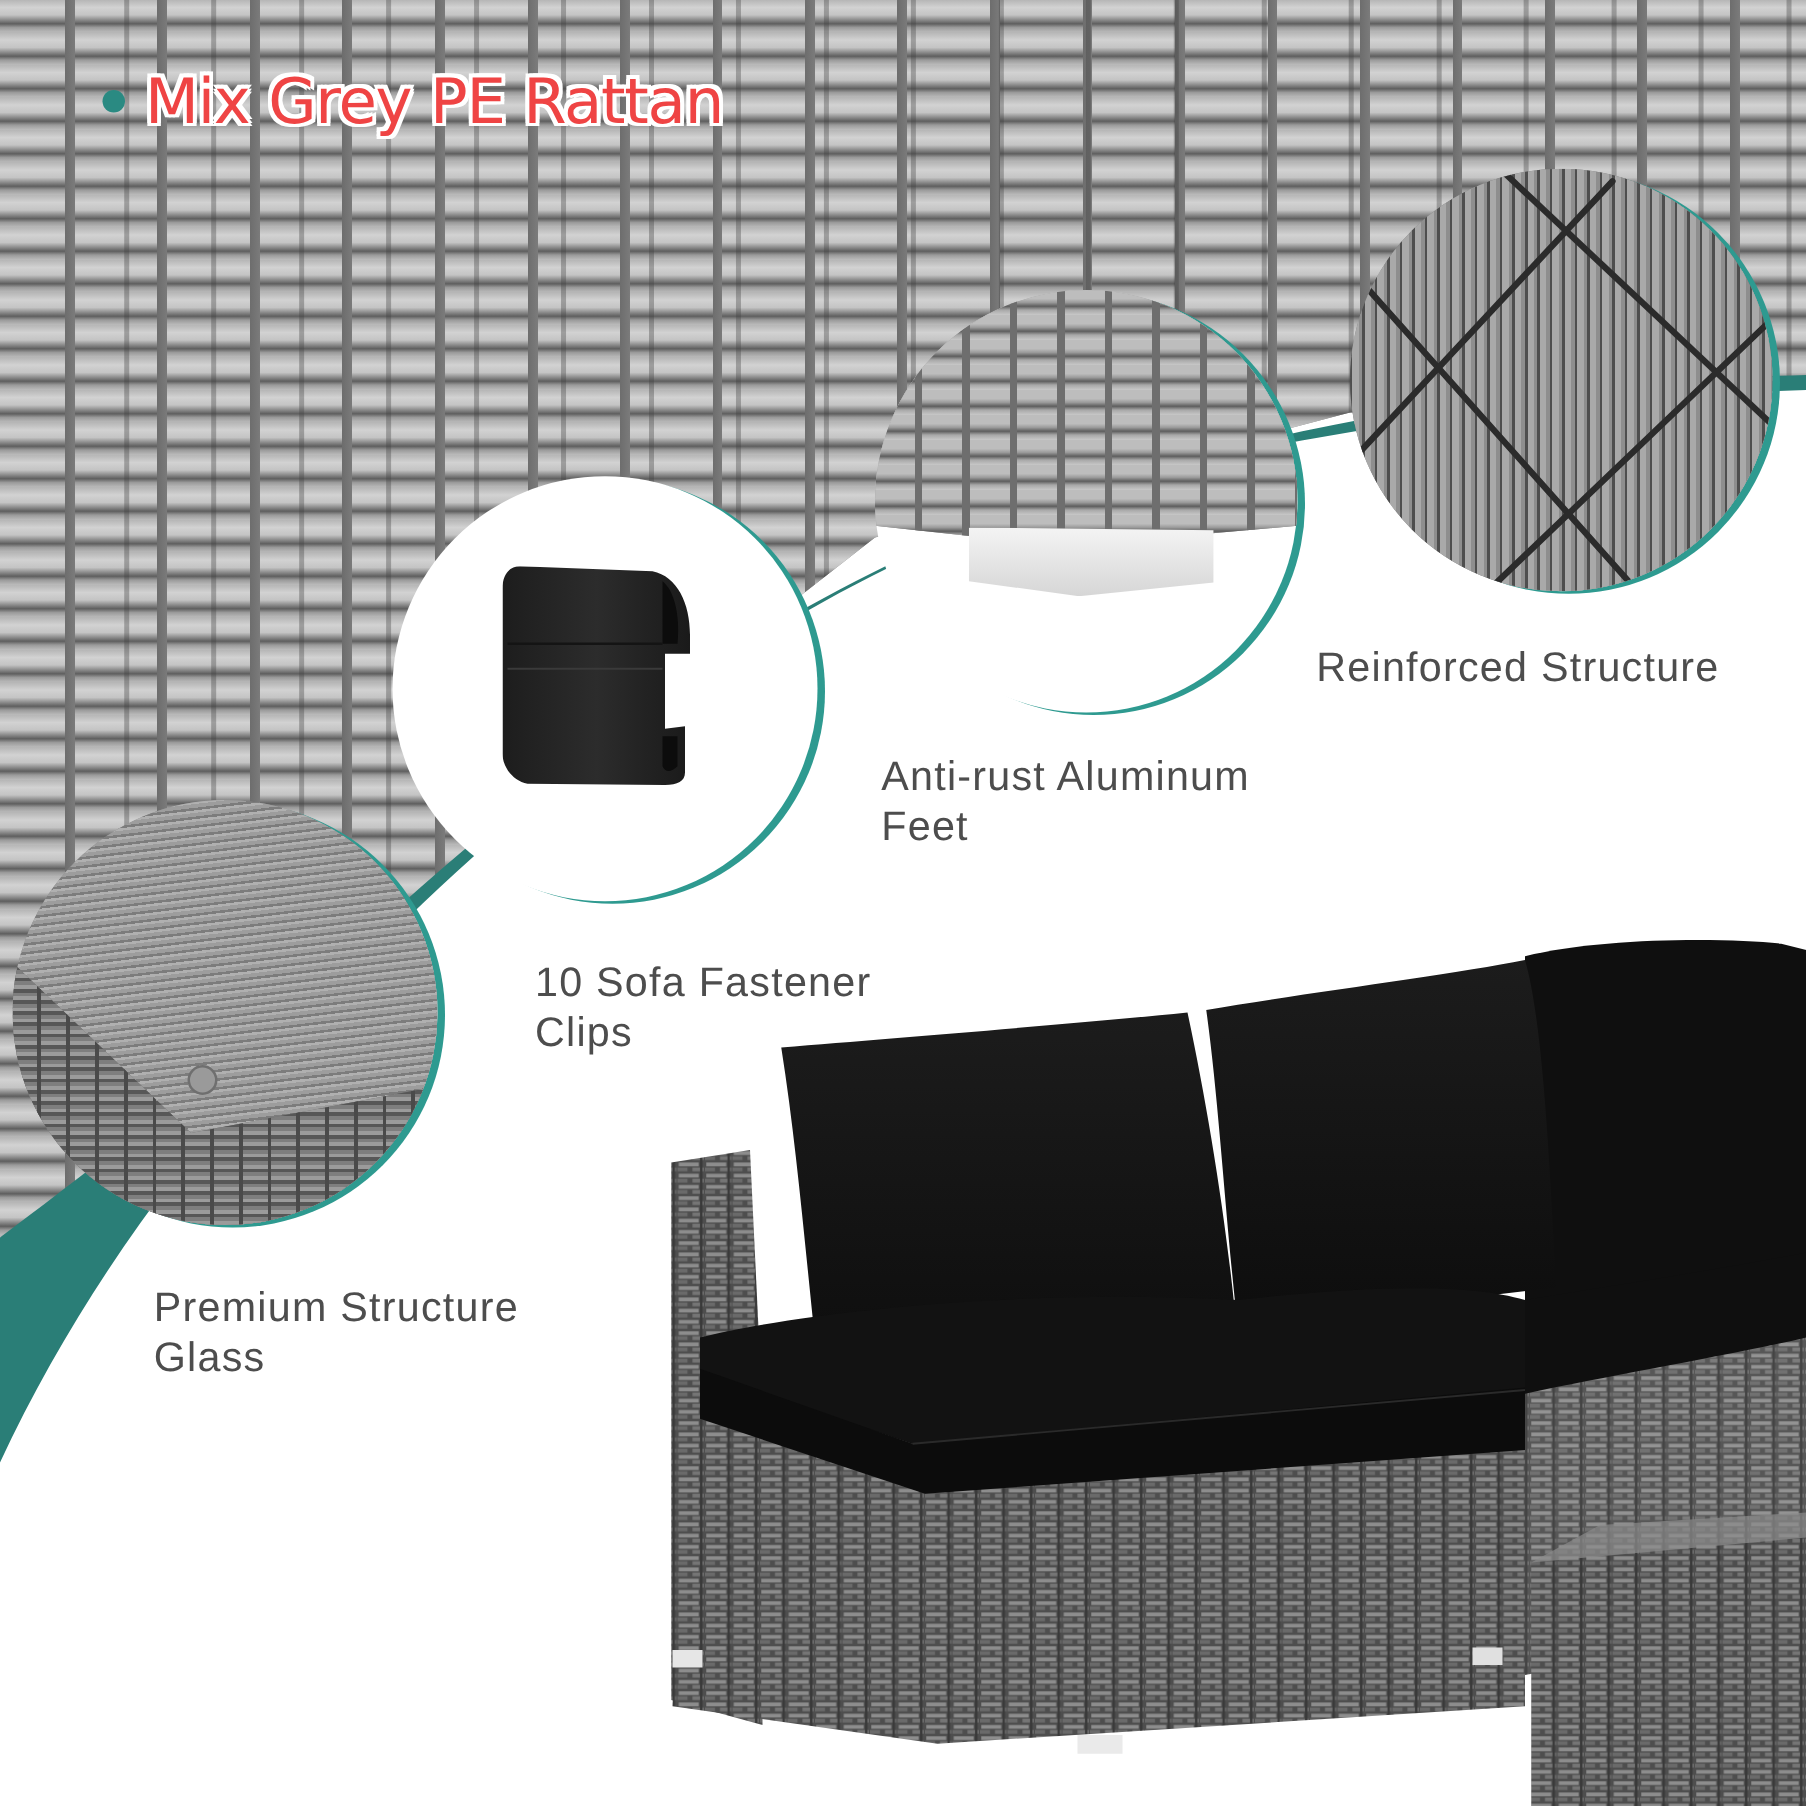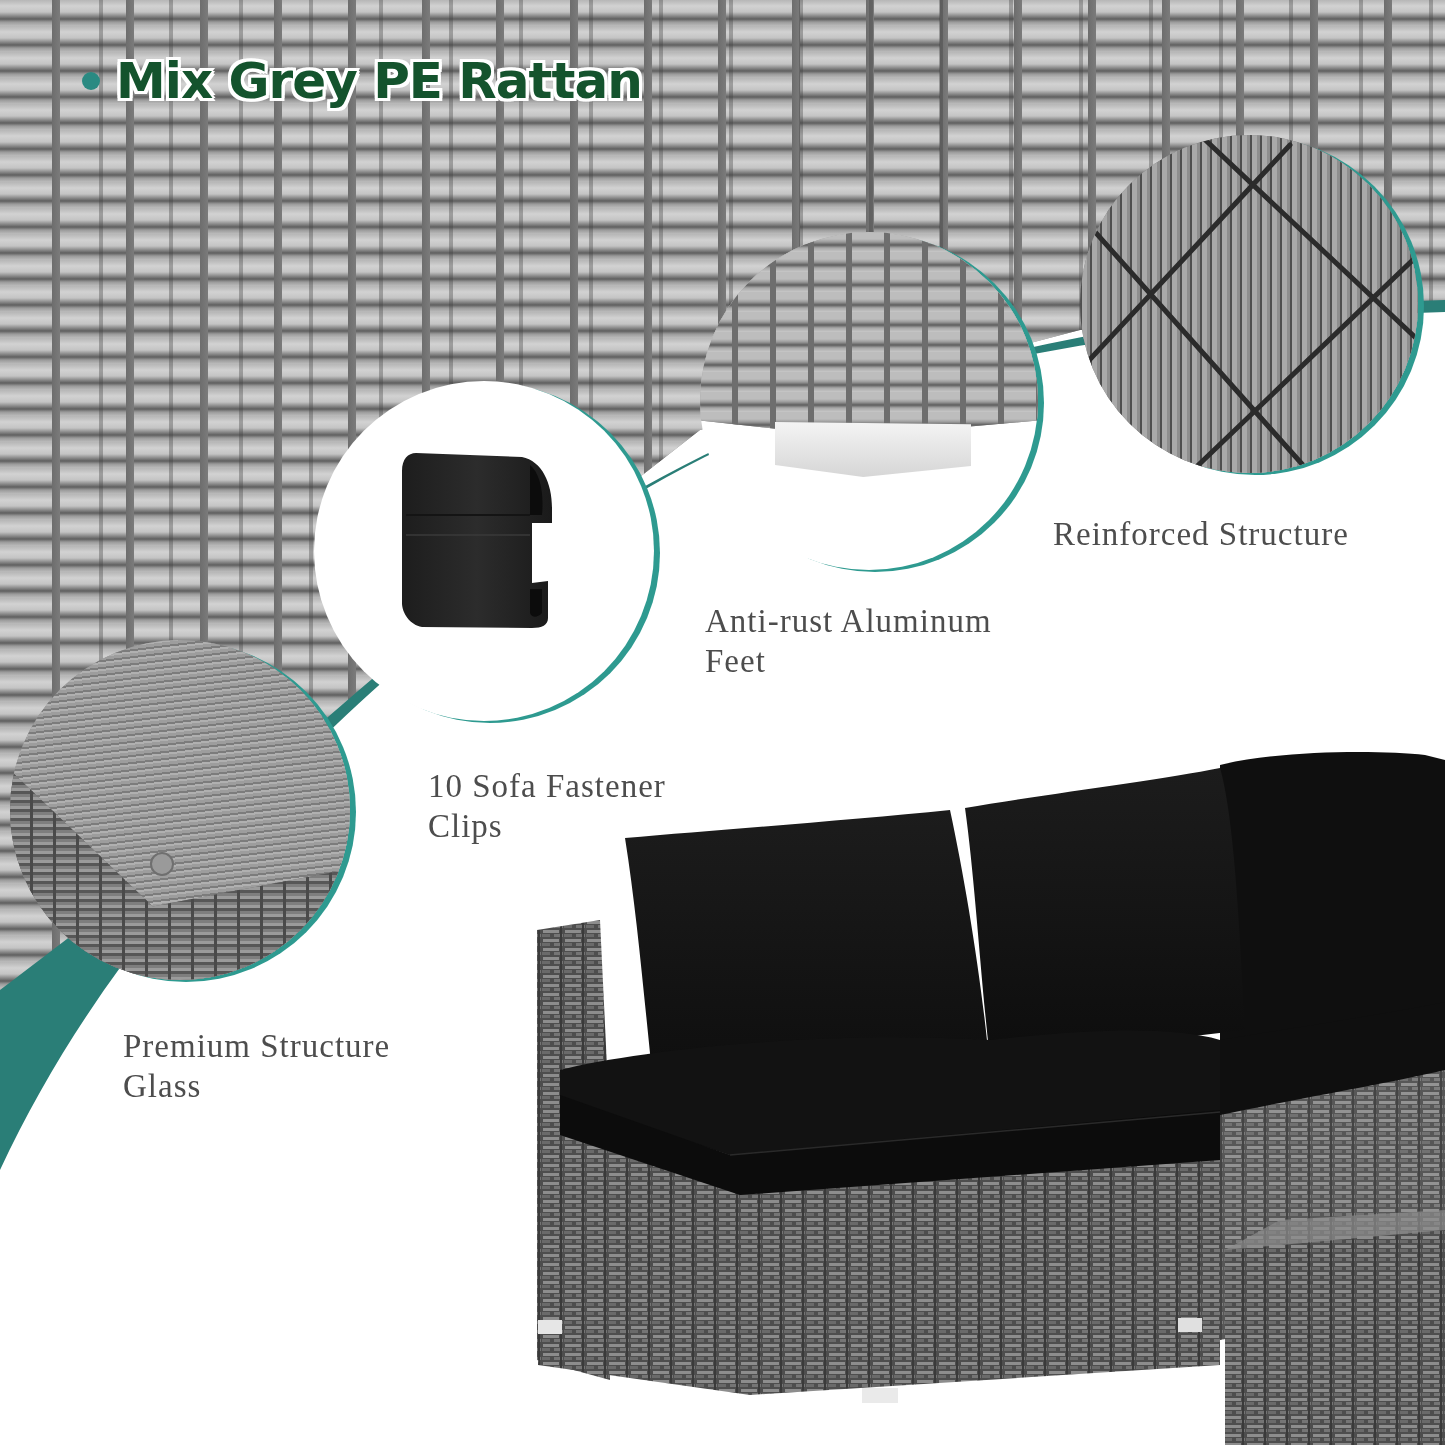--- a/index.html
+++ b/index.html
@@ -21,21 +21,21 @@
   }
 
   svg.band { position:absolute; left:0; top:0; }
 
   
   .headline {
     position:absolute; left:82px; top:52px; display:flex; align-items:center; gap:16px;
   }
   .headline .dot { width:18px; height:18px; border-radius:50%; background:#2a8a82; }
   .headline .text {
-    font-family:"DejaVu Sans", sans-serif; font-weight:bold; font-size:50px; color:#14532d;
+    font-family:"DejaVu Sans", sans-serif; font-weight:normal; font-size:50px; color:#ef4444;
     letter-spacing:-1px;
     text-shadow:
       -3px -3px 0 #fff, 3px -3px 0 #fff, -3px 3px 0 #fff, 3px 3px 0 #fff,
       0 -3px 0 #fff, 0 3px 0 #fff, -3px 0 0 #fff, 3px 0 0 #fff,
       -2px -2px 0 #fff, 2px 2px 0 #fff;
   }
 
   
   .circle { position:absolute; border-radius:50%; overflow:hidden; }
   .circle.ring { box-shadow: 6px 2px 0 0 #2e9a90; }
@@ -78,21 +78,21 @@
     background-image:
       repeating-linear-gradient(90deg, rgba(0,0,0,0) 0 20px, #4a4a4a 20px 23px),
       repeating-linear-gradient(180deg, #9b9b9b 0 3px, #575757 3px 6px, #7e7e7e 6px 9px);
     clip-path: polygon(0 0, 42% 62%, 100% 45%, 100% 100%, 0 100%);
   }
 
   .clip-shape { position:absolute; left:88px; top:72px; }
 
   
   .label {
-    position:absolute; font-family:Liberation Serif, serif; font-size:33px; line-height:40px;
+    position:absolute; font-family:Liberation Sans, sans-serif; font-size:33px; line-height:40px;
     color:#4d4d4d; letter-spacing:1px; white-space:pre-line;
   }
   .l-struct { left:1053px; top:514px; }
   .l-feet { left:705px; top:601px; }
   .l-clips { left:428px; top:766px; }
   .l-glass { left:123px; top:1026px; }
 
   svg.sofa { position:absolute; left:520px; top:740px; }
 </style>
 </head>

